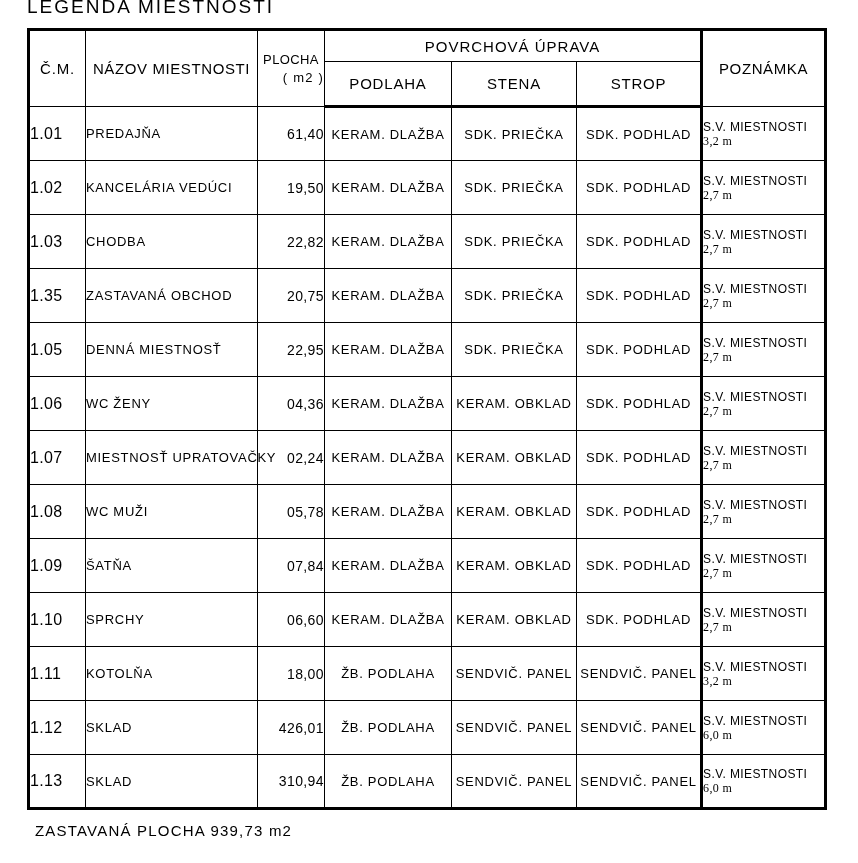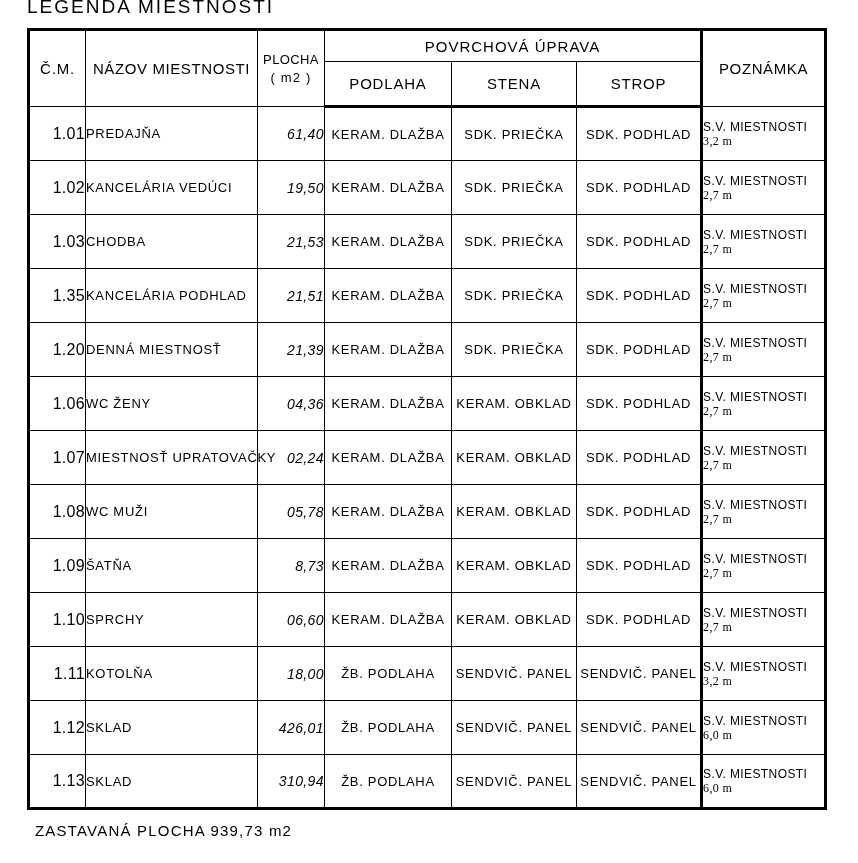--- a/index.html
+++ b/index.html
@@ -66,54 +66,53 @@
   
   thead th {
     text-align: center;
     font-size: 14.5px;
     letter-spacing: 0.6px;
     font-weight: 400;
   }
   th.h-cm      { height: 73px; font-size: 15px; letter-spacing: 0.8px; }
   th.h-name    { font-size: 15px; letter-spacing: 0.6px; }
   th.h-plocha  { font-size: 13px; line-height: 18px; letter-spacing: 0.4px; }
-  th.h-plocha .ln2 { display: block; letter-spacing: 1.2px; }
+  th.h-plocha .ln2 { display: block; letter-spacing: 1.2px; text-align: right; }
   th.h-group   { height: 30px; font-size: 15px; letter-spacing: 1.0px; }
   th.h-sub     { height: 43px; font-size: 15px; letter-spacing: 0.8px; }
   th.h-note    { font-size: 15px; letter-spacing: 0.6px; }
 
   
   .sep-left  { border-left: 3px solid #000 !important; margin-left: 48px; }
   thead tr th { border-bottom-color: #000; }
   thead tr:last-child th { border-bottom: 3px solid #000; }
   th.h-cm, th.h-name, th.h-plocha, th.h-note { border-bottom: 3px solid #000; }
 
   
   tbody tr { height: 54px; }
   tbody td { font-size: 13px; }
 
   td.num {
-    text-align: right;
+    text-align: left;
     font-size: 16px;
     font-weight: 700;
     letter-spacing: 0.3px;
   }
   td.name {
     text-align: left;
     padding-left: 11px;
     font-size: 13px;
     letter-spacing: 0.7px;
     white-space: nowrap;
   }
   td.area {
     text-align: right;
     padding-right: 9px;
     font-size: 14px;
     letter-spacing: 0.4px;
-    font-style: italic;
   }
   td.surf {
     text-align: center;
     font-size: 13px;
     letter-spacing: 0.7px;
     white-space: nowrap;
   }
   td.note {
     text-align: left;
     padding-left: 7px;
@@ -191,45 +190,45 @@
           <td class="surf">SDK. PRIEČKA</td>
           <td class="surf">SDK. PODHLAD</td>
           <td class="note sep-left">
             <span class="note-h">S.V. MIESTNOSTI</span>
             <span class="note-v">2,7 m</span>
           </td>
         </tr>
         <tr>
           <td class="num">1.03</td>
           <td class="name">CHODBA</td>
-          <td class="area">21,53</td>
+          <td class="area">22,82</td>
           <td class="surf">KERAM. DLAŽBA</td>
           <td class="surf">SDK. PRIEČKA</td>
           <td class="surf">SDK. PODHLAD</td>
           <td class="note sep-left">
             <span class="note-h">S.V. MIESTNOSTI</span>
             <span class="note-v">2,7 m</span>
           </td>
         </tr>
         <tr>
           <td class="num">1.35</td>
-          <td class="name">KANCELÁRIA PODHLAD</td>
-          <td class="area">21,51</td>
-          <td class="surf">KERAM. DLAŽBA</td>
-          <td class="surf">SDK. PRIEČKA</td>
-          <td class="surf">SDK. PODHLAD</td>
-          <td class="note sep-left">
-            <span class="note-h">S.V. MIESTNOSTI</span>
-            <span class="note-v">2,7 m</span>
-          </td>
-        </tr>
-        <tr>
-          <td class="num">1.20</td>
+          <td class="name">ZASTAVANÁ OBCHOD</td>
+          <td class="area">20,75</td>
+          <td class="surf">KERAM. DLAŽBA</td>
+          <td class="surf">SDK. PRIEČKA</td>
+          <td class="surf">SDK. PODHLAD</td>
+          <td class="note sep-left">
+            <span class="note-h">S.V. MIESTNOSTI</span>
+            <span class="note-v">2,7 m</span>
+          </td>
+        </tr>
+        <tr>
+          <td class="num">1.05</td>
           <td class="name">DENNÁ MIESTNOSŤ</td>
-          <td class="area">21,39</td>
+          <td class="area">22,95</td>
           <td class="surf">KERAM. DLAŽBA</td>
           <td class="surf">SDK. PRIEČKA</td>
           <td class="surf">SDK. PODHLAD</td>
           <td class="note sep-left">
             <span class="note-h">S.V. MIESTNOSTI</span>
             <span class="note-v">2,7 m</span>
           </td>
         </tr>
         <tr>
           <td class="num">1.06</td>
@@ -263,21 +262,21 @@
           <td class="surf">KERAM. OBKLAD</td>
           <td class="surf">SDK. PODHLAD</td>
           <td class="note sep-left">
             <span class="note-h">S.V. MIESTNOSTI</span>
             <span class="note-v">2,7 m</span>
           </td>
         </tr>
         <tr>
           <td class="num">1.09</td>
           <td class="name">ŠATŇA</td>
-          <td class="area">8,73</td>
+          <td class="area">07,84</td>
           <td class="surf">KERAM. DLAŽBA</td>
           <td class="surf">KERAM. OBKLAD</td>
           <td class="surf">SDK. PODHLAD</td>
           <td class="note sep-left">
             <span class="note-h">S.V. MIESTNOSTI</span>
             <span class="note-v">2,7 m</span>
           </td>
         </tr>
         <tr>
           <td class="num">1.10</td>

